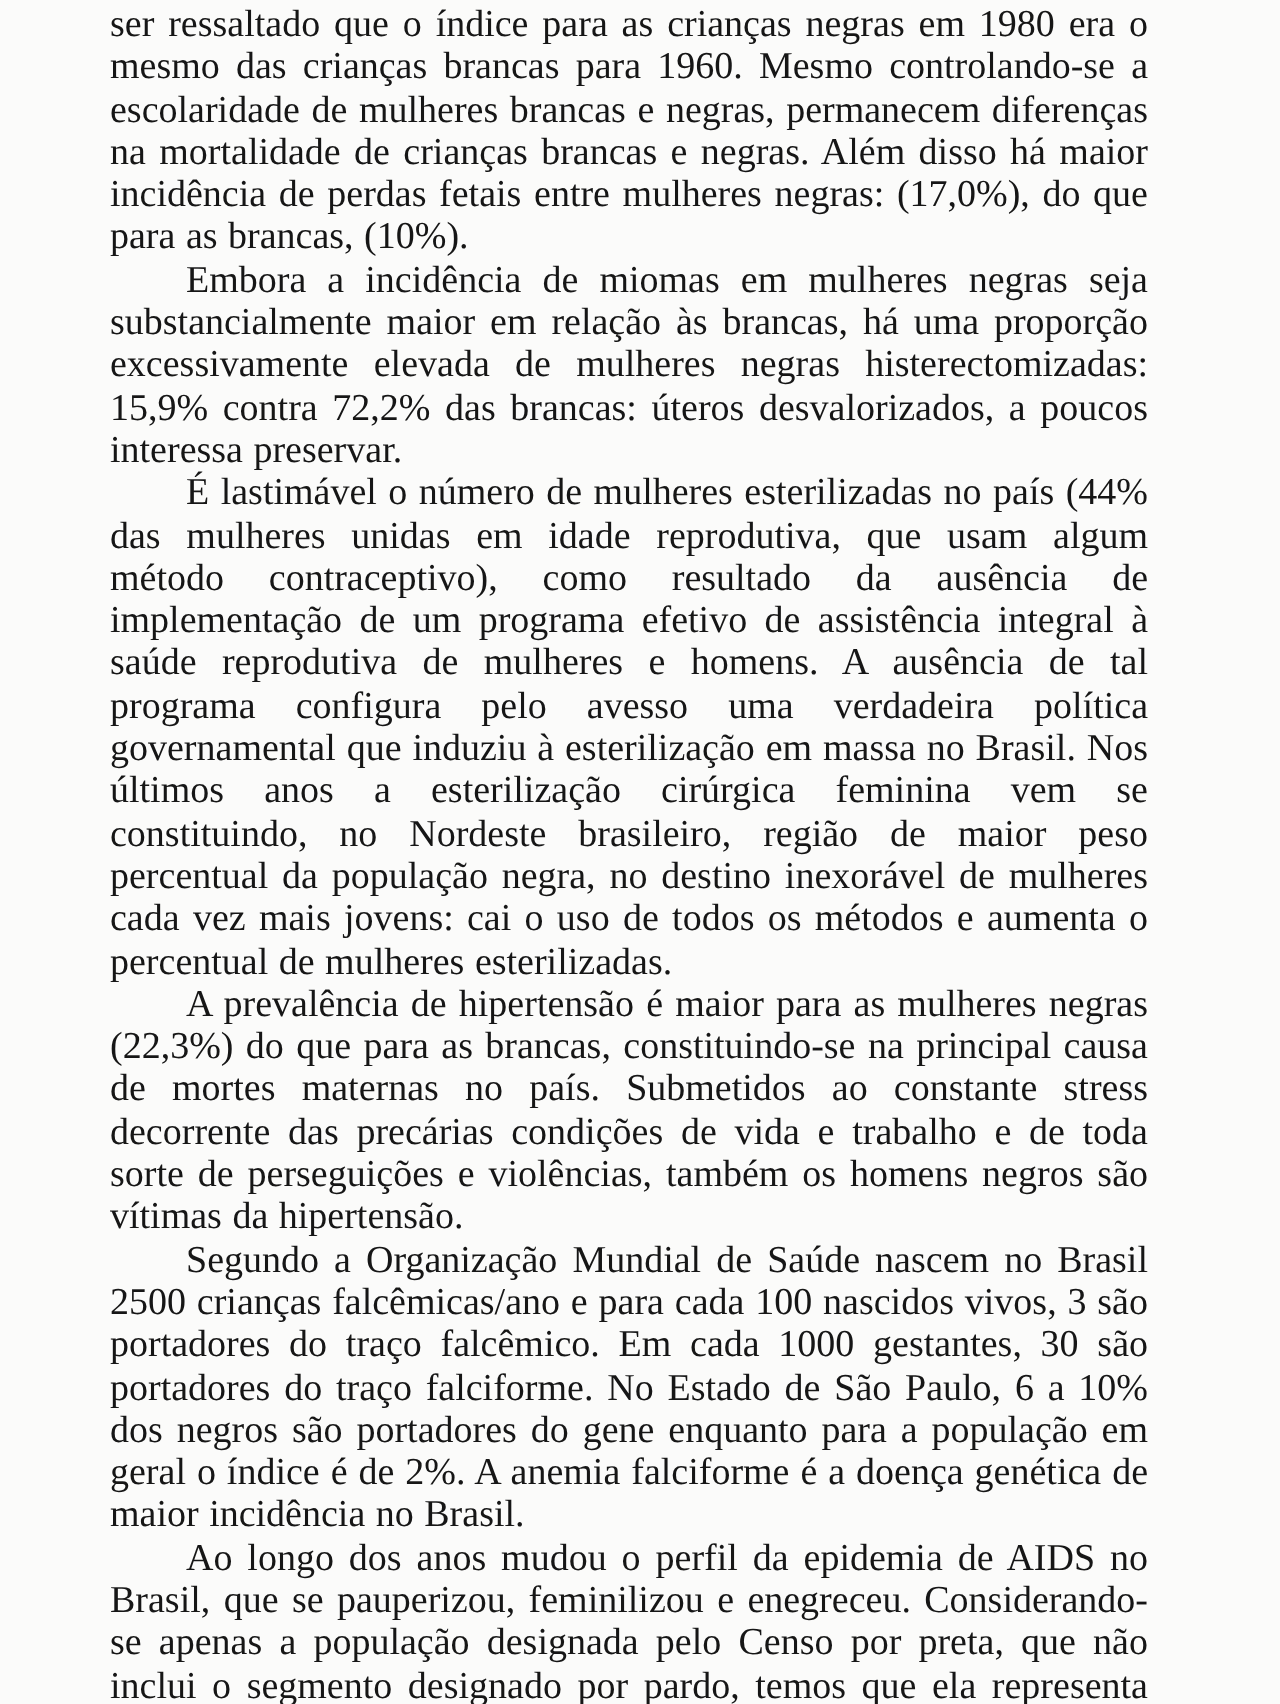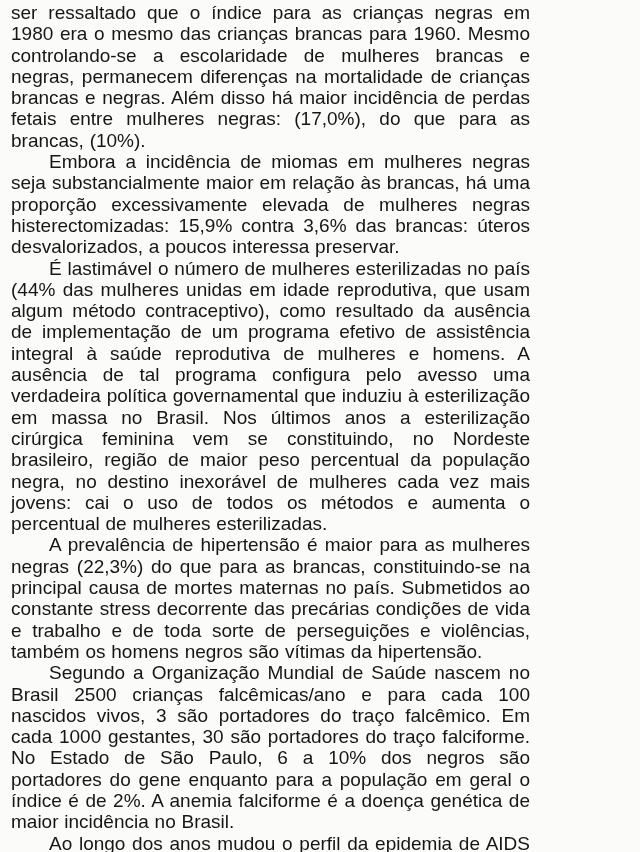--- a/index.html
+++ b/index.html
@@ -8,40 +8,41 @@
     background: #fbfbfa;
   }
   .page {
     position: relative;
     box-sizing: border-box;
     width: 564px;
     height: 852px;
     overflow: hidden;
     background: #fbfbfa;
     color: #161616;
-    font-family: Liberation Sans, sans-serif;
+    font-family: Liberation Serif, serif;
     font-size: 19px;
     line-height: 21.3px;
     padding: 2px 34px 0 11px;
     text-align: justify;
     text-justify: inter-word;
+    margin-left: 44px;
   }
   .page p {
     margin: 0;
     padding: 0;
     text-indent: 38px;
     word-spacing: 0.5px;
   }
   .page p.continuation {
     text-indent: 0;
   }
 </style>
 </head>
 <body>
 
 <div class="page">
   <p class="continuation">ser ressaltado que o índice para as crianças negras em 1980 era o mesmo das crianças brancas para 1960. Mesmo controlando-se a escolaridade de mulheres brancas e negras, permanecem diferenças na mortalidade de crianças brancas e negras. Além disso há maior incidência de perdas fetais entre mulheres negras: (17,0%), do que para as brancas, (10%).</p>
-  <p>Embora a incidência de miomas em mulheres negras seja substancialmente maior em relação às brancas, há uma proporção excessivamente elevada de mulheres negras histerectomizadas: 15,9% contra 3,6% das brancas: úteros desvalorizados, a poucos interessa preservar.</p>
+  <p>Embora a incidência de miomas em mulheres negras seja substancialmente maior em relação às brancas, há uma proporção excessivamente elevada de mulheres negras histerectomizadas: 15,9% contra 72,2% das brancas: úteros desvalorizados, a poucos interessa preservar.</p>
   <p>É lastimável o número de mulheres esterilizadas no país (44% das mulheres unidas em idade reprodutiva, que usam algum método contraceptivo), como resultado da ausência de implementação de um programa efetivo de assistência integral à saúde reprodutiva de mulheres e homens. A ausência de tal programa configura pelo avesso uma verdadeira política governamental que induziu à esterilização em massa no Brasil. Nos últimos anos a esterilização cirúrgica feminina vem se constituindo, no Nordeste brasileiro, região de maior peso percentual da população negra, no destino inexorável de mulheres cada vez mais jovens: cai o uso de todos os métodos e aumenta o percentual de mulheres esterilizadas.</p>
   <p>A prevalência de hipertensão é maior para as mulheres negras (22,3%) do que para as brancas, constituindo-se na principal causa de mortes maternas no país. Submetidos ao constante stress decorrente das precárias condições de vida e trabalho e de toda sorte de perseguições e violências, também os homens negros são vítimas da hipertensão.</p>
   <p>Segundo a Organização Mundial de Saúde nascem no Brasil 2500 crianças falcêmicas/ano e para cada 100 nascidos vivos, 3 são portadores do traço falcêmico. Em cada 1000 gestantes, 30 são portadores do traço falciforme. No Estado de São Paulo, 6 a 10% dos negros são portadores do gene enquanto para a população em geral o índice é de 2%. A anemia falciforme é a doença genética de maior incidência no Brasil.</p>
   <p>Ao longo dos anos mudou o perfil da epidemia de AIDS no Brasil, que se pauperizou, feminilizou e enegreceu. Considerando-se apenas a população designada pelo Censo por preta, que não inclui o segmento designado por pardo, temos que ela representa 4,7% da população do município de São Paulo e, no entanto, constitui 6,7% dos usuários do Centro de Referência e Treinamento da AIDS, ou seja, 42,5% acima do percentual na população do município. Um novo componente, o turismo sexual, constitui-se em mais um agravante nesse quadro de expansão da epidemia, especialmente nas principais capitais do Nordeste brasileiro, onde a população negra é majoritária. De acordo com levantamento do Núcleo Cearense de Pesquisa de Fortaleza,</p>
 </div>
 
 </body></html>

